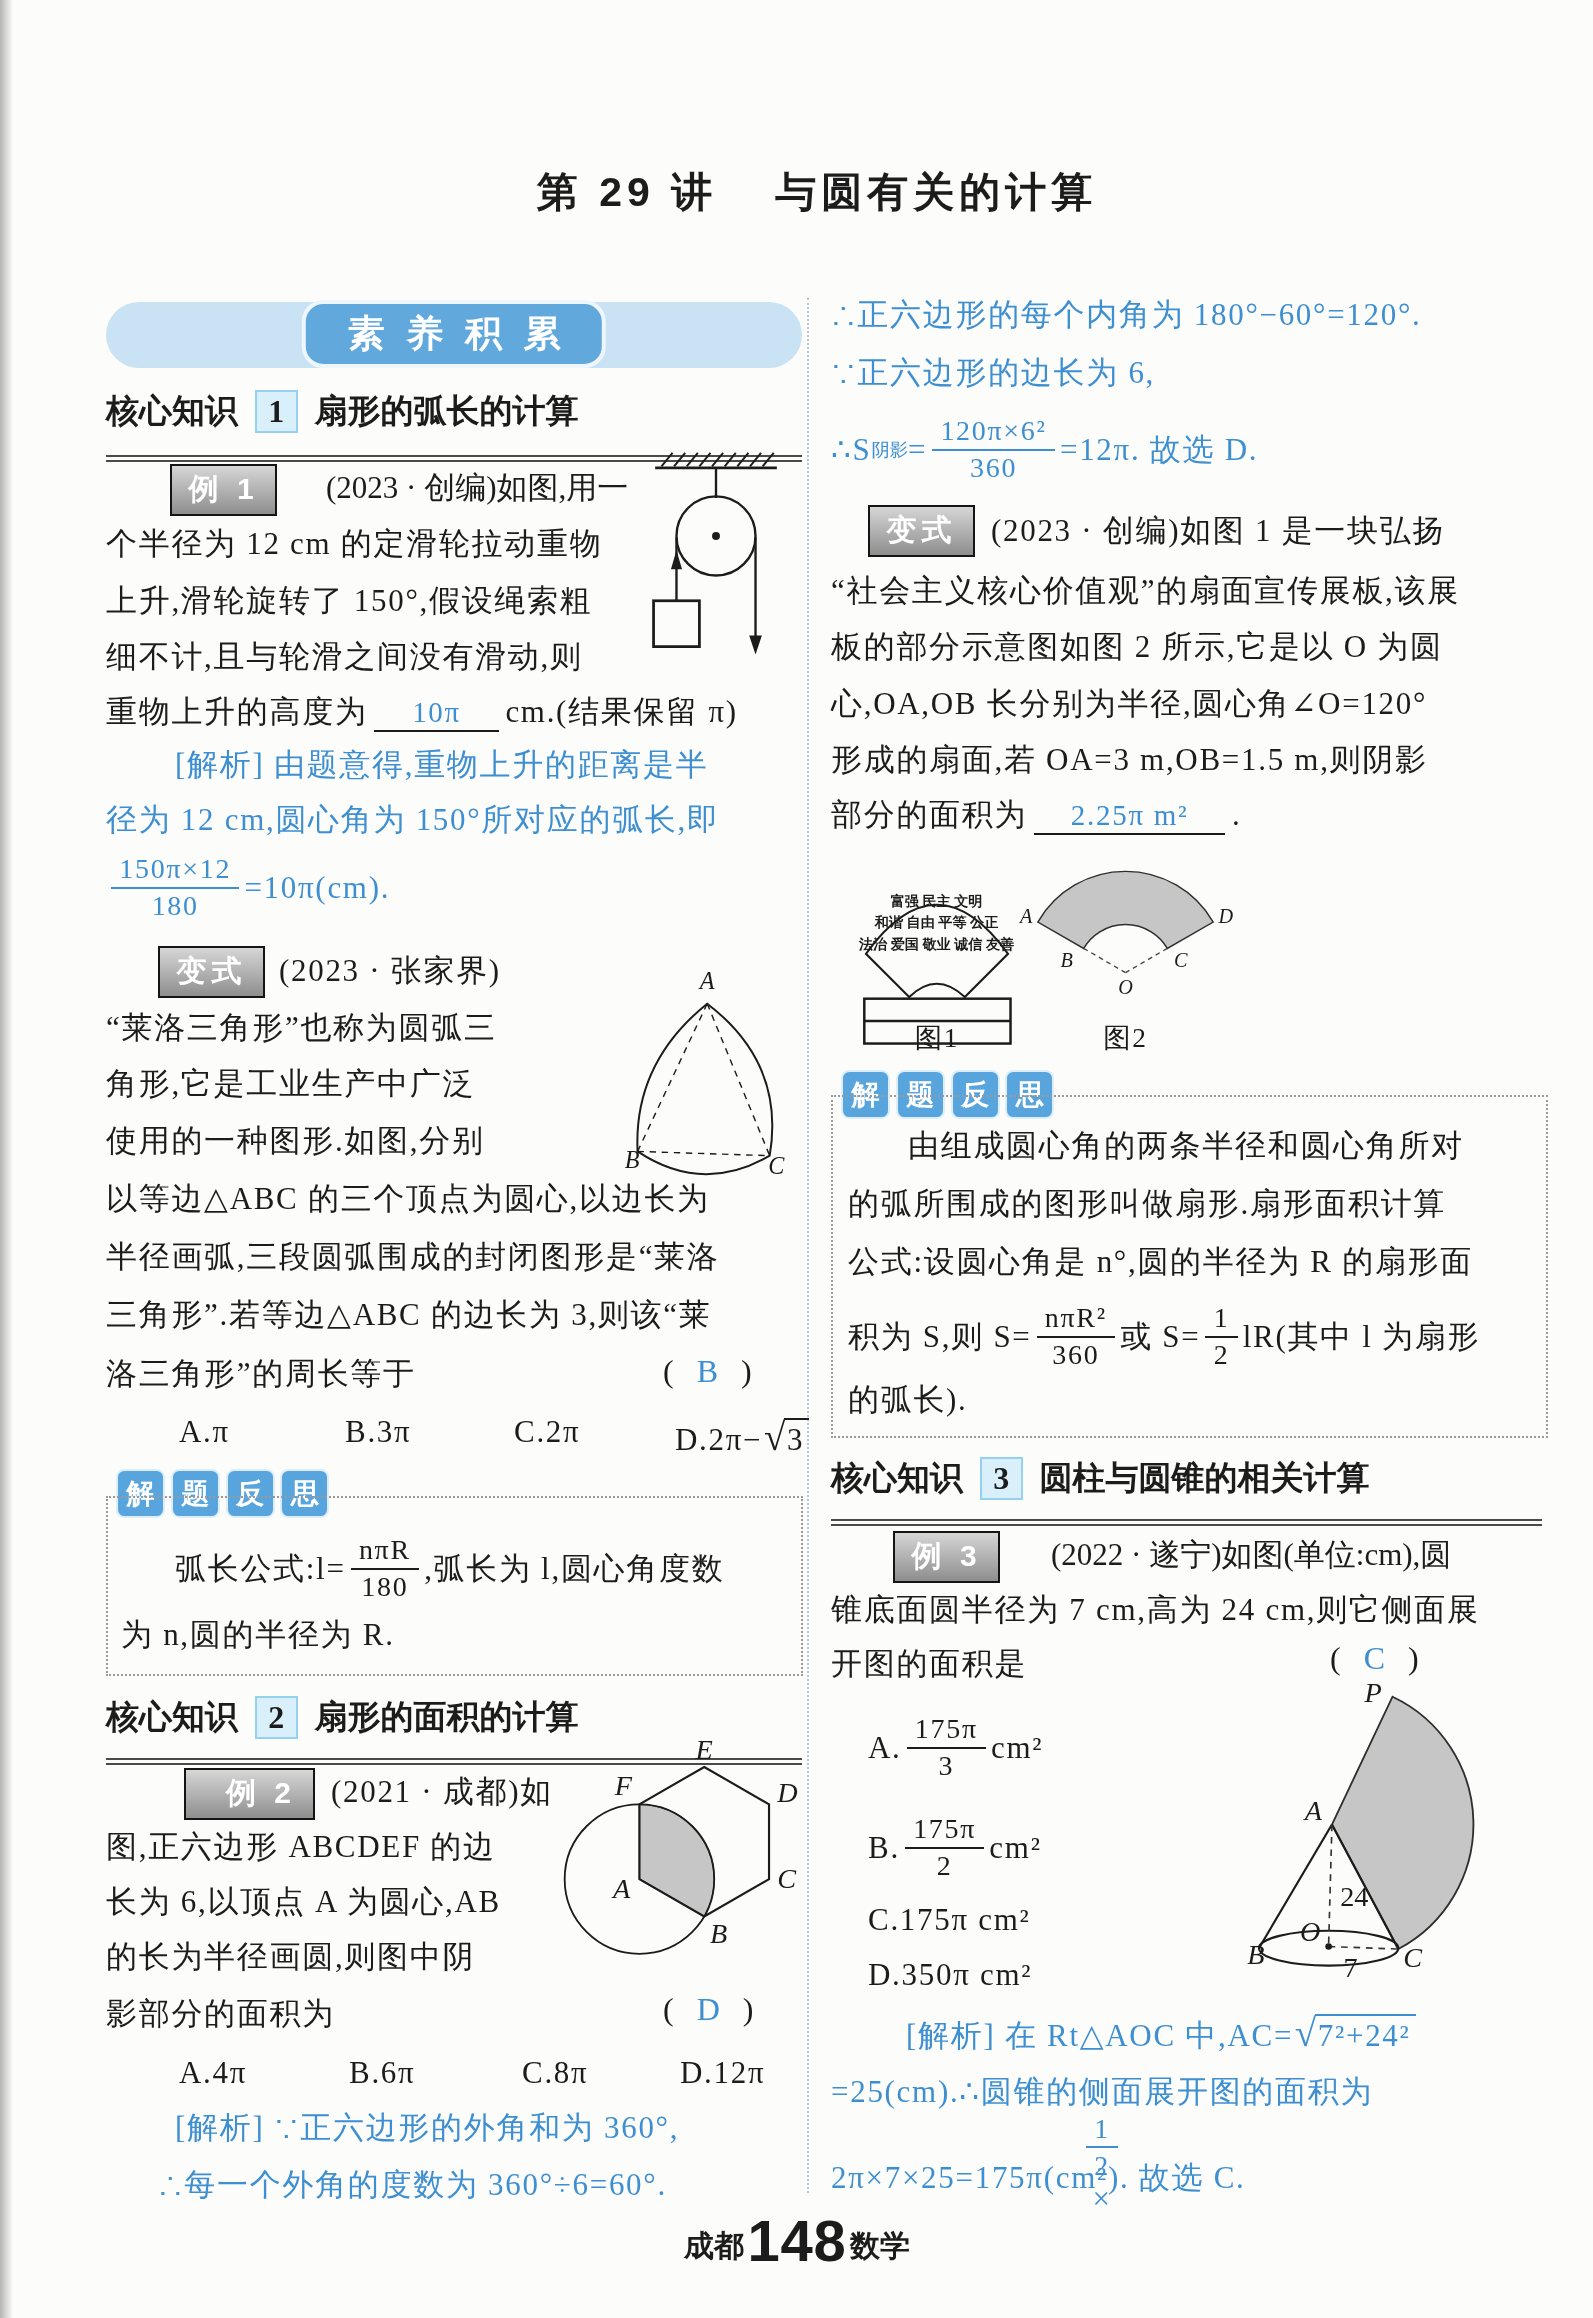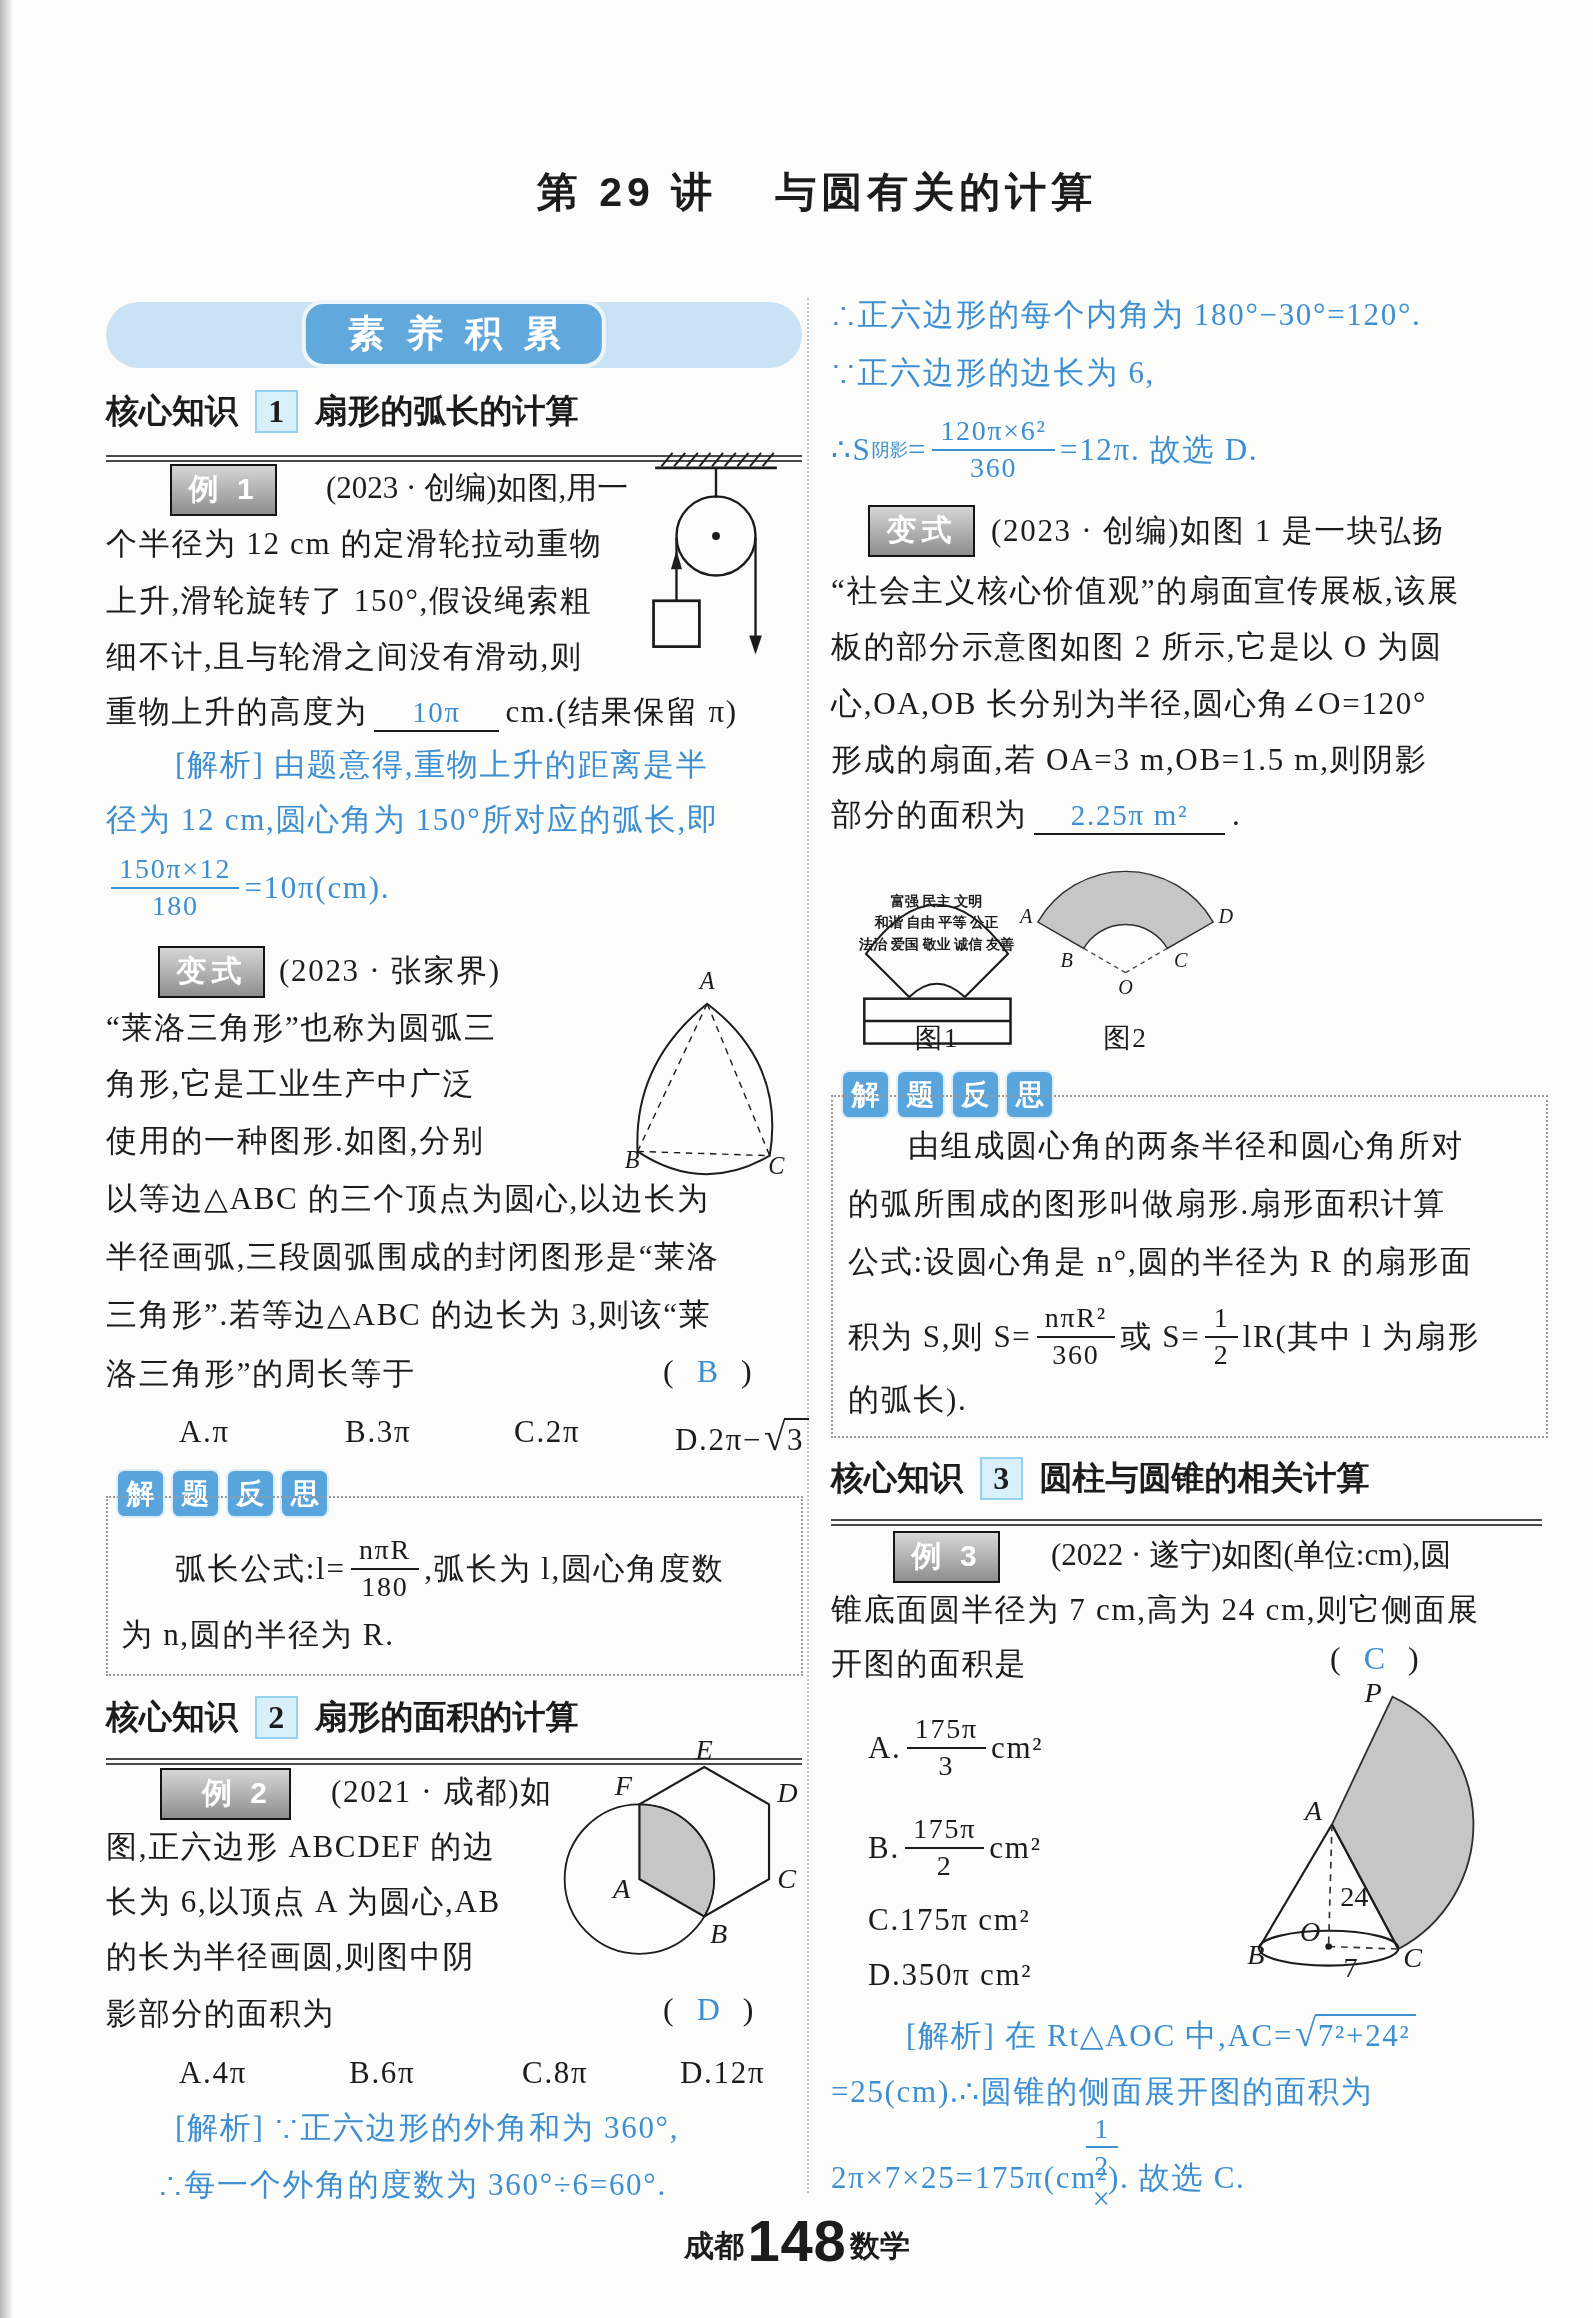--- a/index.html
+++ b/index.html
@@ -173,21 +173,21 @@
   </div>
   <div class="L" style="left:121px;top:1616px;">为 n,圆的半径为 R.</div>
 
   <div class="khead" style="left:106px;top:1695px;">
     <span>核心知识</span>
     <span class="knum">2</span>
     <span>扇形的面积的计算</span>
   </div>
   <div class="rule2" style="left:106px;top:1758px;width:696px;"></div>
 
-  <div class="exbadge" style="left:160px;top:1768px;padding-left:40px;">例 2</div>
+  <div class="exbadge" style="left:184px;top:1768px;padding-left:40px;">例 2</div>
   <div class="L" style="left:331px;top:1773px;">(2021 · 成都)如</div>
   <div class="L" style="left:106px;top:1828px;">图,正六边形 ABCDEF 的边</div>
   <div class="L" style="left:106px;top:1883px;">长为 6,以顶点 A 为圆心,AB</div>
   <div class="L" style="left:106px;top:1938px;">的长为半径画圆,则图中阴</div>
   <div class="L" style="left:106px;top:1995px;text-align:right;">影部分的面积为</div>
   <div class="ansbox" style="left:663px;top:1991px;">
     <span>(</span>
     <span class="blue">D</span>
     <span>)</span>
   </div>
@@ -208,21 +208,21 @@
   <div class="L" style="left:349px;top:2054px;">B.6π</div>
   <div class="L" style="left:522px;top:2054px;">C.8π</div>
   <div class="L" style="left:680px;top:2054px;">D.12π</div>
 
   <div class="L blue" style="left:175px;top:2109px;text-align:right;">
     <span>[解析]</span>
     <span>∵正六边形的外角和为 360°,</span>
   </div>
   <div class="L blue" style="left:158px;top:2166px;">∴每一个外角的度数为 360°÷6=60°.</div>
 
-  <div class="L blue" style="left:831px;top:296px;">∴正六边形的每个内角为 180°−30°=120°.</div>
+  <div class="L blue" style="left:831px;top:296px;">∴正六边形的每个内角为 180°−60°=120°.</div>
   <div class="L blue" style="left:831px;top:354px;">∵正六边形的边长为 6,</div>
   <div class="fx blue" style="left:831px;top:406px;height:87px;">
     <span>∴S</span>
       <span class="sub">阴影</span>
       <span>=</span>
     <span class="frac">
       <span class="fn">120π×6²</span>
       <span class="fd">360</span>
     </span>
     <span>=12π. 故选 D.</span>

